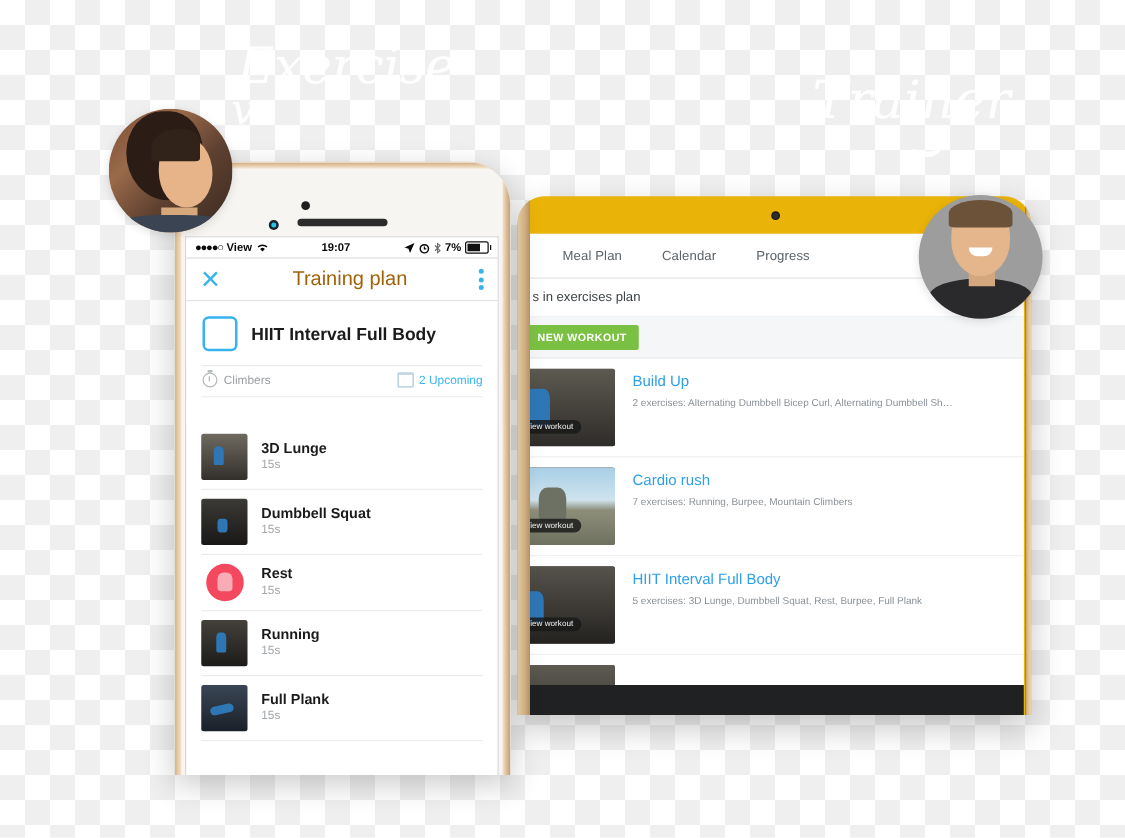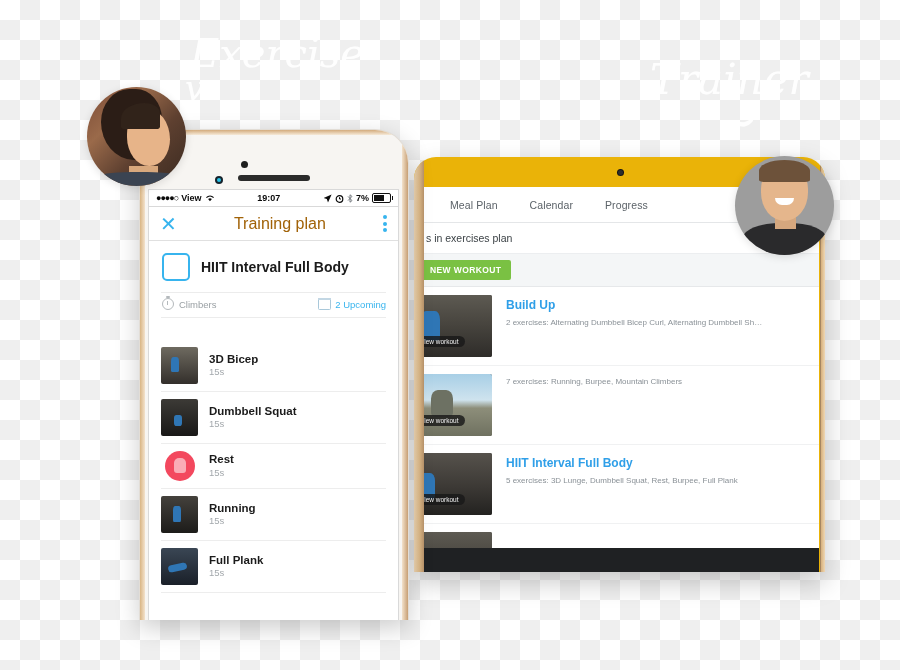--- a/index.html
+++ b/index.html
@@ -88,21 +88,21 @@
   .t-thumb{
     width:82px;height:62px;flex:0 0 82px;margin-left:-14px;margin-right:14px;
     border-radius:2px;position:relative;overflow:hidden;background:#4a4a48;
   }
   .t-thumb .vw{
     position:absolute;left:4px;bottom:10px;background:rgba(25,25,25,.82);
     color:#f2f2f2;font-size:6.5px;padding:2px 6px;border-radius:8px;
     white-space:nowrap;
   }
   .t-meta{flex:1;min-width:0;padding-top:3px;}
-  .t-title{font-size:12px;color:#2f9fe8;margin-bottom:6px;line-height:1.2;font-weight:bold;}
+  .t-title{font-size:12px;color:#2f9fe8;margin-bottom:6px;line-height:1.2;}
   .t-desc{
     font-size:8px;color:#8a9197;line-height:1.3;white-space:nowrap;
     overflow:hidden;text-overflow:ellipsis;max-width:258px;
   }
   .t-row-clip{height:14px;overflow:hidden;}
   .t-home-strip{
     position:absolute;left:10px;right:6px;bottom:0;height:24px;background:#1f2123;
   }
 
   
@@ -282,20 +282,21 @@
         </div>
 
         <div class="t-row">
           <div class="t-thumb">
             <div class="ph ph2">
                 <i class="body"></i>
               </div>
             <div class="vw">View workout</div>
           </div>
           <div class="t-meta">
+            <div class="t-title">Cardio rush</div>
             <div class="t-desc">7 exercises: Running, Burpee, Mountain Climbers</div>
           </div>
         </div>
 
         <div class="t-row">
           <div class="t-thumb">
             <div class="ph ph3">
                 <i class="body"></i>
               </div>
             <div class="vw">View workout</div>
@@ -385,21 +386,21 @@
 
       <div class="p-gap"></div>
 
       <div>
 
         <div class="p-ex">
           <div class="p-ex-thumb pt1">
               <i></i>
             </div>
           <div class="p-ex-txt">
-            <div class="p-ex-name">3D Bicep</div>
+            <div class="p-ex-name">3D Lunge</div>
             <div class="p-ex-dur">15s</div>
           </div>
         </div>
 
         <div class="p-ex">
           <div class="p-ex-thumb pt2">
               <i></i>
             </div>
           <div class="p-ex-txt">
             <div class="p-ex-name">Dumbbell Squat</div>

